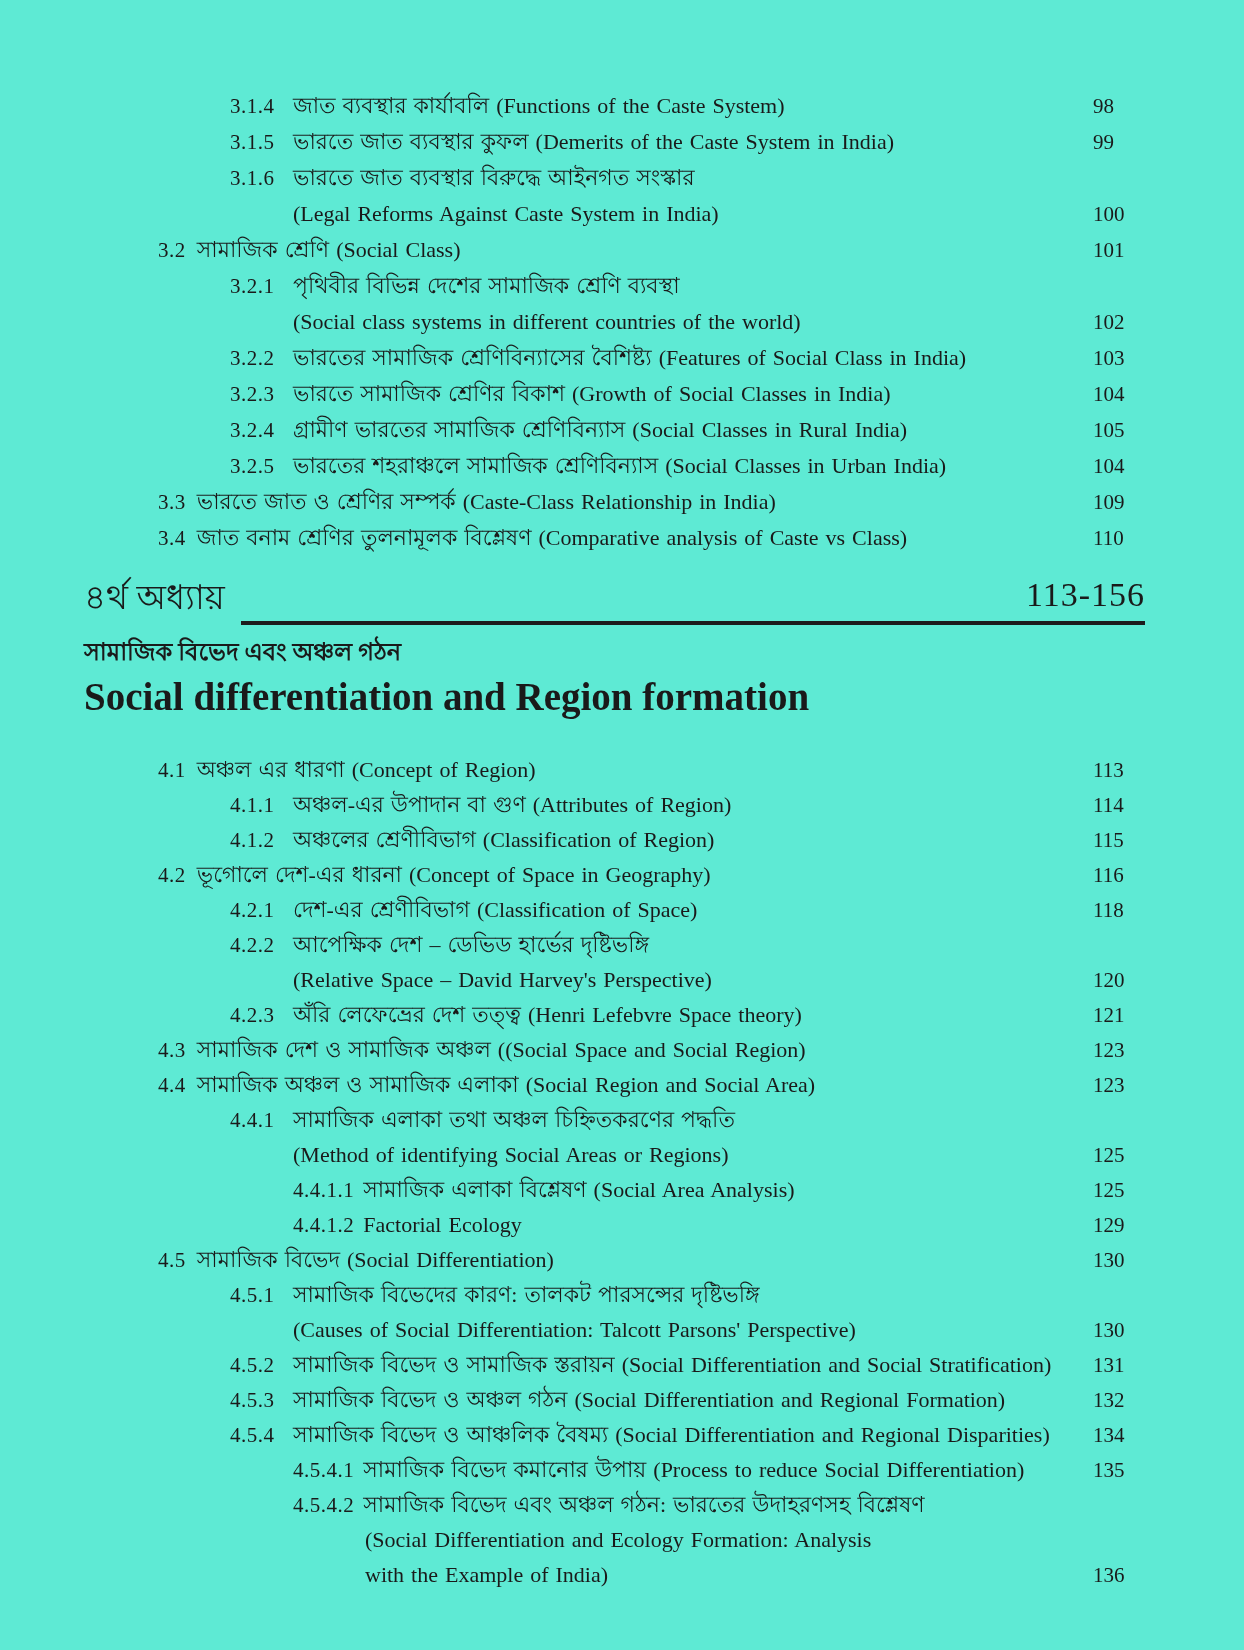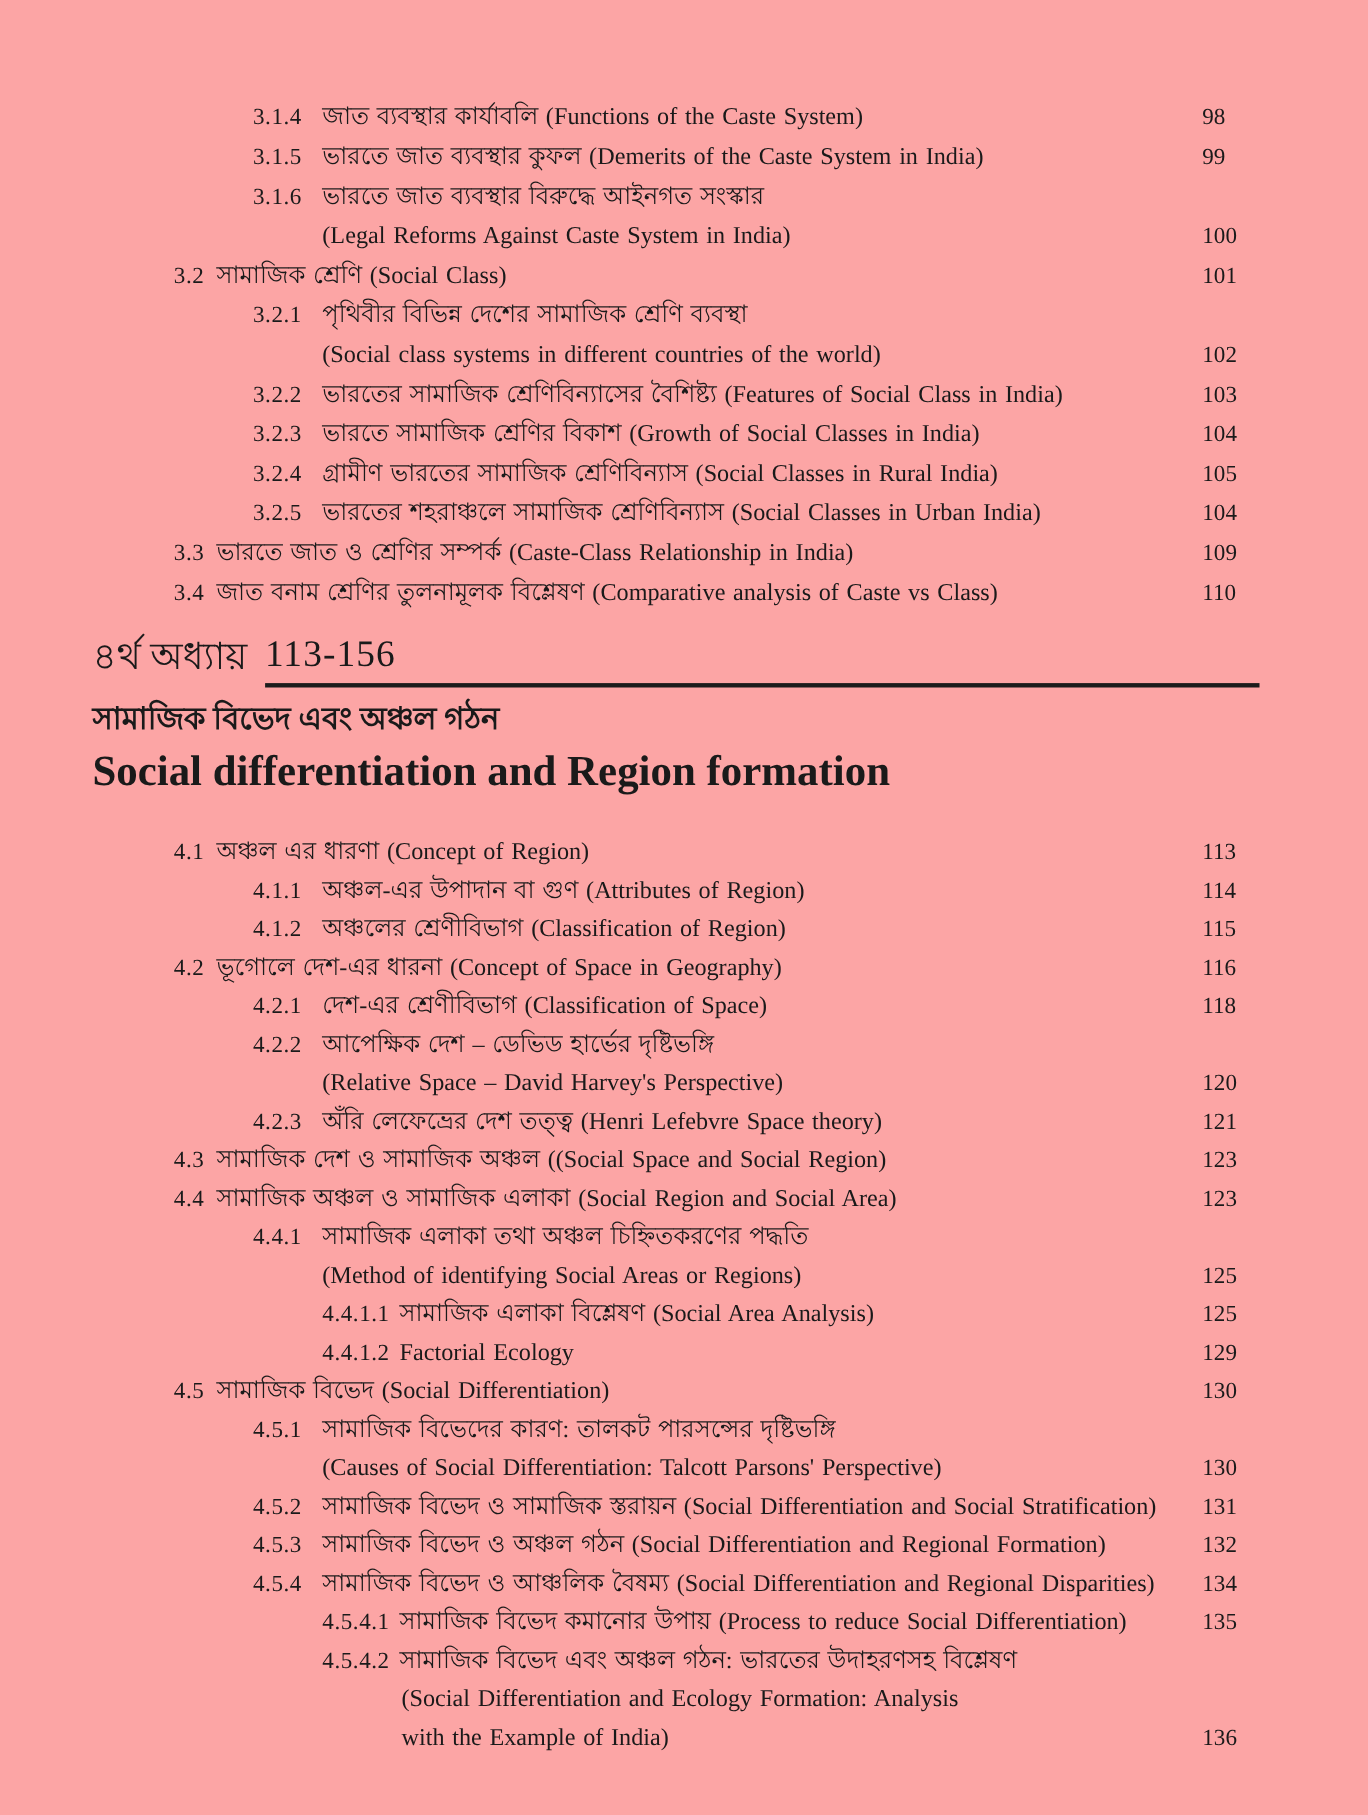--- a/index.html
+++ b/index.html
@@ -2,21 +2,21 @@
 <html><head>
 <meta charset="utf-8">
 <style>
   html, body { margin: 0; padding: 0; background: #ffffff; }
   .page {
     position: relative;
     width: 1244px;
     height: 1650px;
     box-sizing: border-box;
     padding: 88px 99px 0 84px;
-    background: #fca5a5;
+    background: #5eead4;
     color: #1a1a1a;
     font-family: "Liberation Serif", "DejaVu Serif", serif;
     overflow: hidden;
   }
   
   .toc-block { width: 100%; }
   .row {
     display: flex;
     align-items: baseline;
     height: 36px;
@@ -50,32 +50,32 @@
     line-height: 1.1;
     white-space: nowrap;
     padding-bottom: 9px;
     font-weight: 400;
   }
   .ch-rule {
     flex: 1 1 auto;
     margin-left: 16px;
     border-bottom: 4px solid #1c1c1c;
     display: flex;
-    justify-content: flex-start;
+    justify-content: flex-end;
   }
   .ch-range {
     font-size: 34px;
     line-height: 1;
     padding-bottom: 9px;
     letter-spacing: 1px;
   }
   .ch-title-bn {
     margin-top: 13px;
     font-weight: 700;
-    font-size: 28px;
+    font-size: 24px;
     line-height: 1.2;
   }
   .ch-title-en {
     margin-top: 7px;
     font-weight: 700;
     font-size: 39px;
     line-height: 1.2;
   }
   .toc-b { margin-top: 24px; }
 </style>

